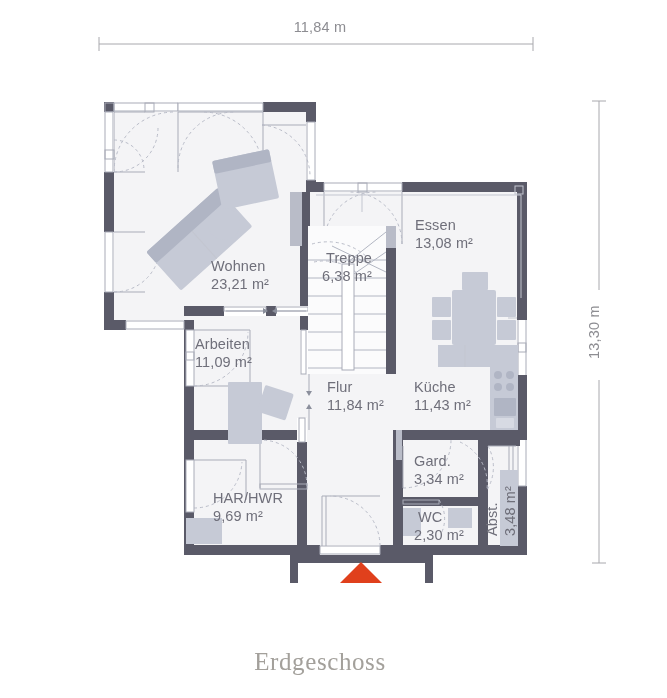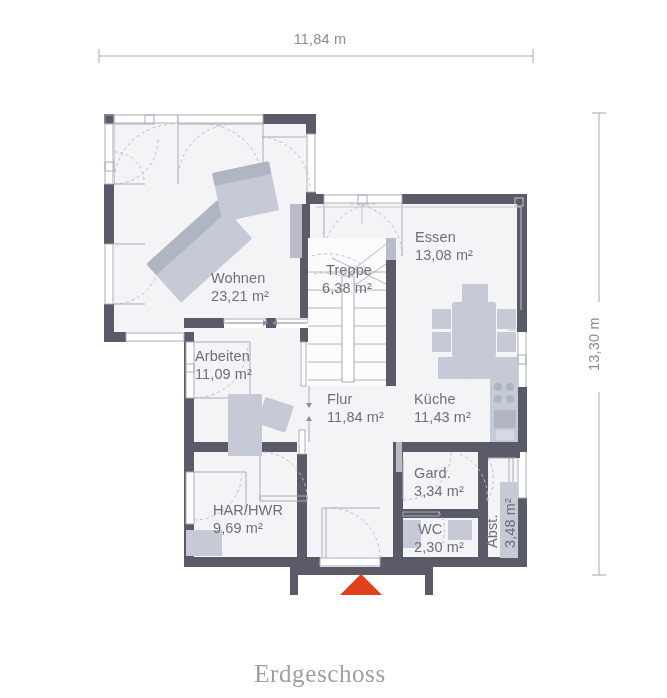--- a/index.html
+++ b/index.html
@@ -2,21 +2,21 @@
 <html><head>
 <meta charset="utf-8">
 <title>Erdgeschoss Grundriss</title>
 <style>
   html,body{margin:0;padding:0;background:#ffffff;}
   body{
     width:667px;height:698px;position:relative;overflow:hidden;
     font-family:"Liberation Sans", sans-serif;
     -webkit-font-smoothing:antialiased;
   }
-  #plan-root{position:absolute;left:0;top:12px;width:667px;height:656px;}
+  #plan-root{position:absolute;left:0;top:0;width:667px;height:656px;}
   svg#floorplan{display:block;width:667px;height:698px;}
 
   .dim-label{
     font-family:"Liberation Sans", sans-serif;
     font-size:14.5px; fill:#8d8d92; letter-spacing:0.2px;
   }
   .room-label{
     font-family:"Liberation Sans", sans-serif;
     font-size:14.5px; fill:#6f6f7a; letter-spacing:0.1px;
   }

